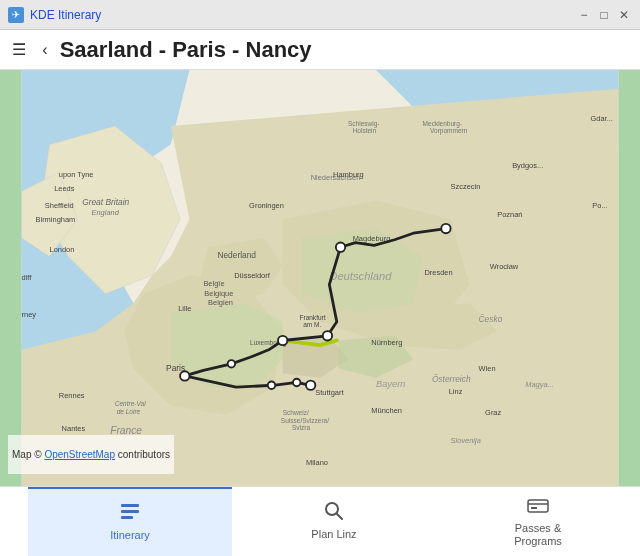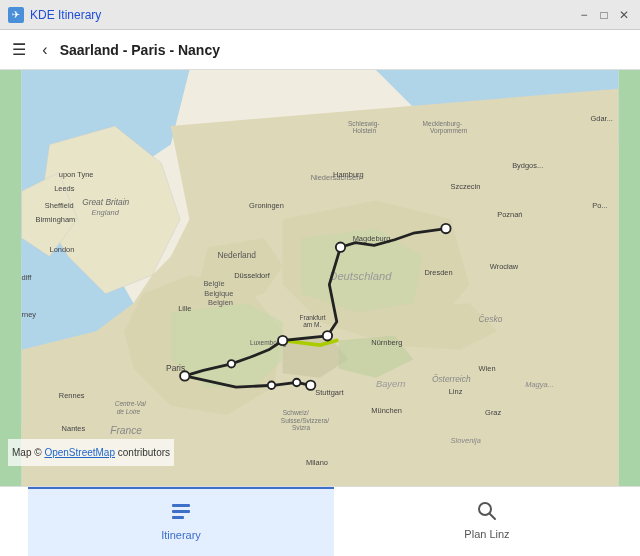--- a/index.html
+++ b/index.html
@@ -75,46 +75,46 @@
     .app-bar-btn {
       background: none;
       border: none;
       cursor: pointer;
       font-size: 16px;
       color: #333;
       padding: 4px;
       border-radius: 4px;
     }
     .app-bar-title {
-      font-size: 14px;
+      font-size: 22px;
       font-weight: bold;
       color: #222;
     }
 
     
     .map-container {
       flex: 1;
       position: relative;
       overflow: hidden;
       background: #a8d4a8;
     }
 
     .map-svg {
       width: 100%;
       height: 100%;
     }
 
     .map-attribution {
       position: absolute;
-      bottom: 20px;
+      bottom: 12px;
       left: 8px;
       font-size: 10px;
       color: #333;
       background: rgba(255,255,255,0.7);
-      padding: 8px 4px;
+      padding: 14px 4px;
     }
     .map-attribution a {
       color: #2266cc;
     }
 
     
     .bottom-nav {
       background: white;
       border-top: 1px solid #ddd;
       height: 70px;
@@ -348,14 +348,24 @@
   <button class="nav-item">
     <span class="nav-icon">
       <svg width="20" height="20" viewBox="0 0 20 20" fill="none">
         <circle cx="8" cy="8" r="6" stroke="#555" stroke-width="2"></circle>
         <line x1="13" y1="13" x2="18" y2="18" stroke="#555" stroke-width="2" stroke-linecap="round"></line>
       </svg>
     </span>
     <span class="nav-label">Plan Linz</span>
   </button>
 
+  <button class="nav-item">
+    <span class="nav-icon">
+      <svg width="22" height="20" viewBox="0 0 22 20" fill="none">
+        <rect x="1" y="5" width="20" height="12" rx="2" stroke="#555" stroke-width="1.5"></rect>
+        <line x1="1" y1="9" x2="21" y2="9" stroke="#555" stroke-width="1.5"></line>
+        <rect x="4" y="12" width="6" height="2" rx="0.5" fill="#555"></rect>
+      </svg>
+    </span>
+    <span class="nav-label">Passes &amp;<br>Programs</span>
+  </button>
 
 </div>
 
 </body></html>

